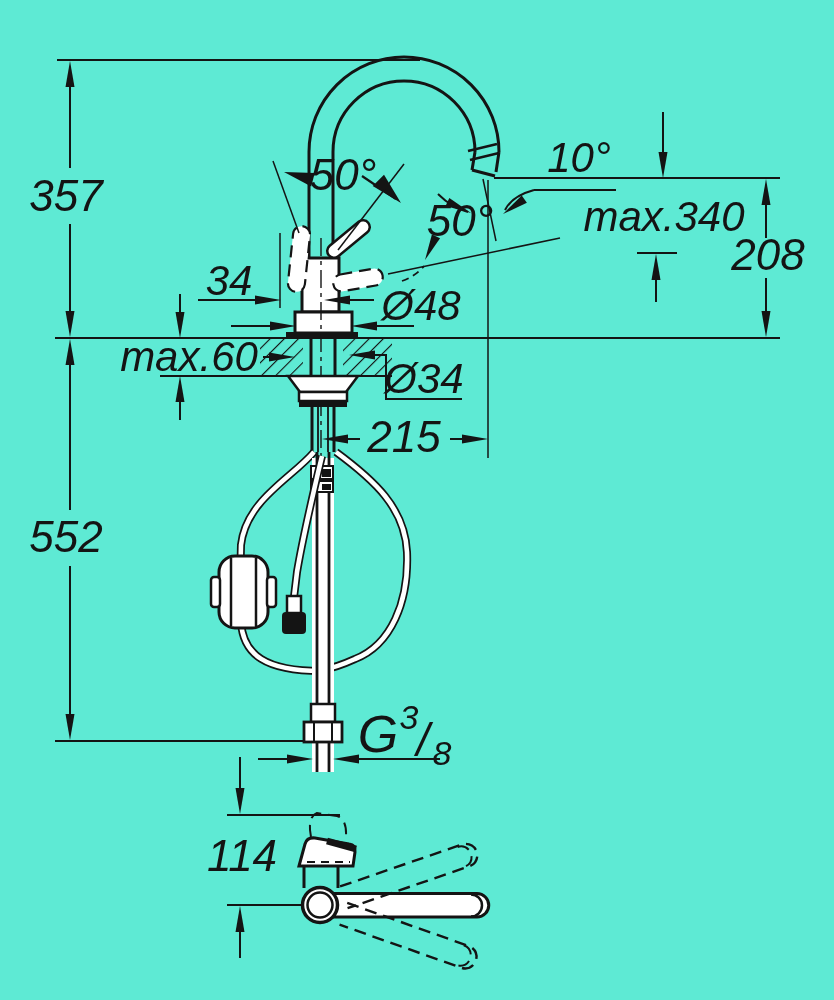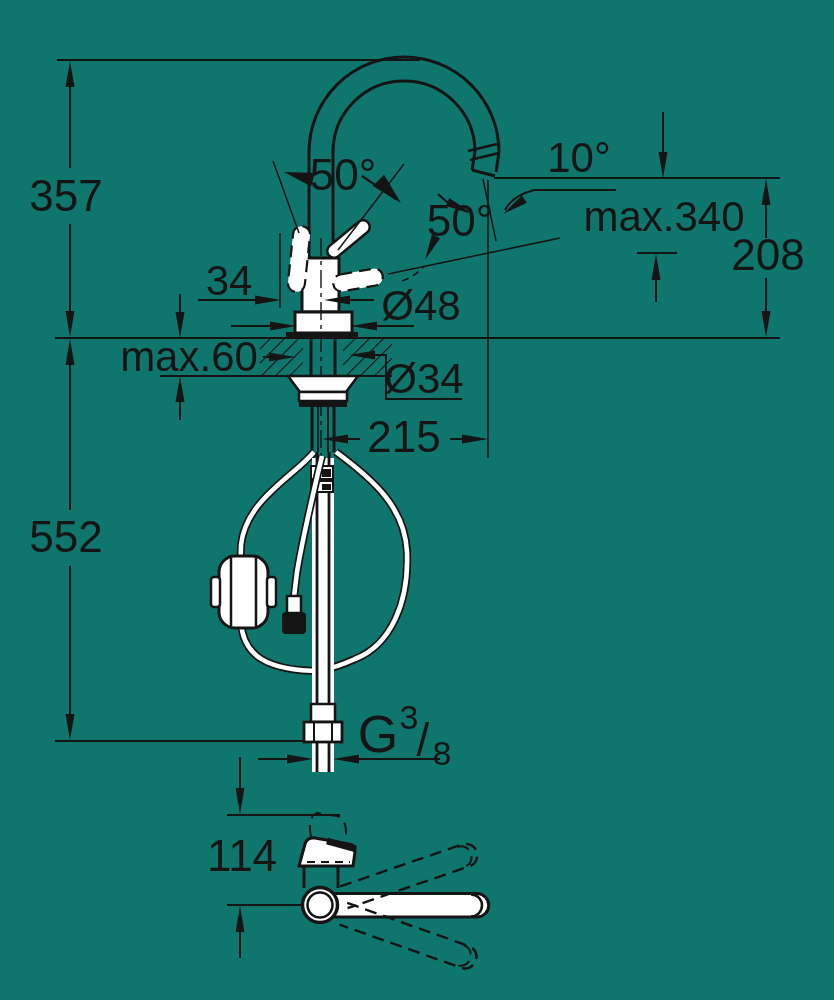--- a/index.html
+++ b/index.html
@@ -1,16 +1,16 @@
 <!DOCTYPE html>
 <html><head>
 <meta charset="utf-8">
 <style>
   html,body{margin:0;padding:0;background:#ffffff;}
-  .stage{width:834px;height:1000px;background:#0f766e;position:relative;overflow:hidden;}
+  .stage{width:834px;height:1000px;background:#5eead4;position:relative;overflow:hidden;font-style:italic;}
   svg{display:block;}
   text{font-family:"Liberation Sans","DejaVu Sans",sans-serif;fill:#141414;}
   .ln{stroke:#141414;fill:none;}
   .arr{fill:#141414;stroke:none;}
   .wfill{fill:#ffffff;}
   .dash{stroke-dasharray:12 7;}
 </style>
 </head>
 <body>
 

